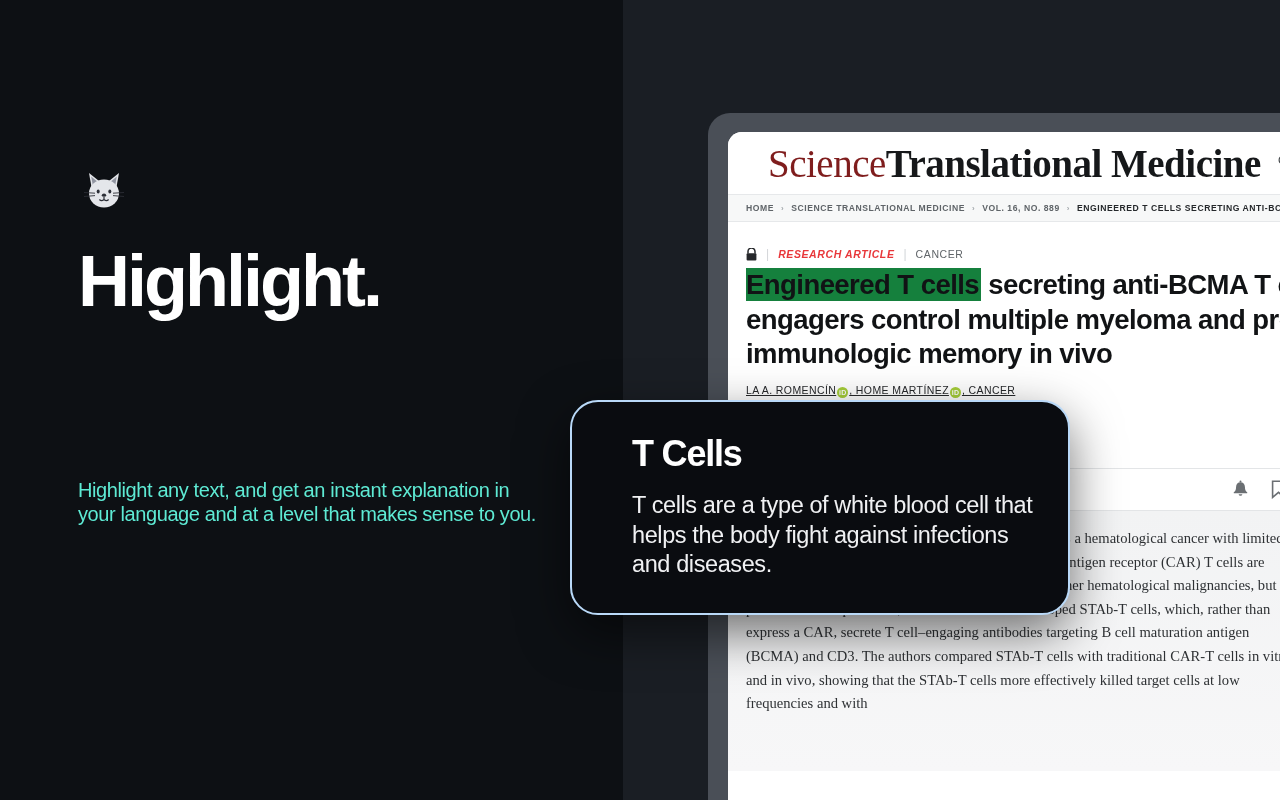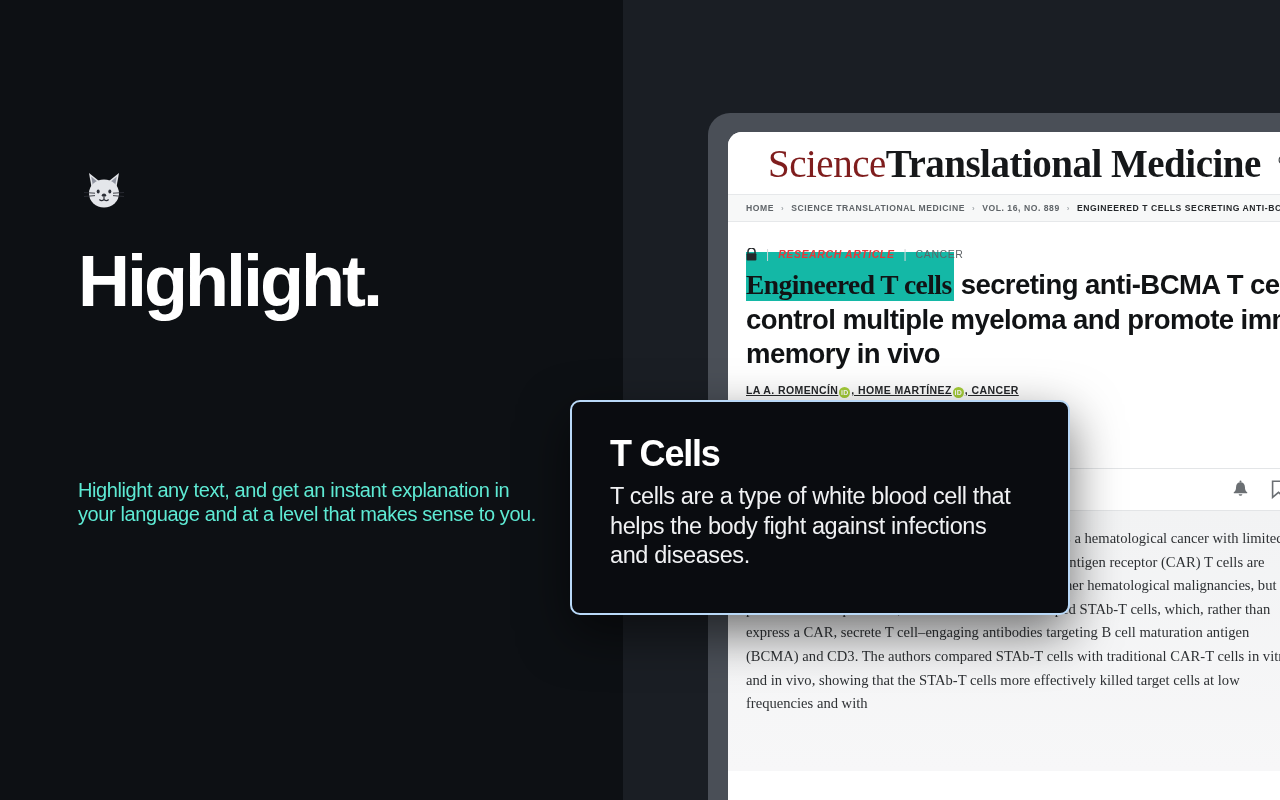--- a/index.html
+++ b/index.html
@@ -134,35 +134,34 @@
   .article-title {
     padding: 2px 0 0 18px;
     font-size: 27.5px;
     line-height: 1.26;
     font-weight: 700;
     color: #111315;
     letter-spacing: -0.55px;
     width: 700px;
   }
   .article-title .hl {
-    background: #14b8a6;
-    padding: 17px 2px 1px 0;
-    font-family: Liberation Serif, serif;
+    background: #15803d;
+    padding: 1px 2px 1px 0;
   }
 
   
   .authors {
     padding: 12px 0 0 18px;
     font-size: 10.5px;
     color: #26282b;
     letter-spacing: 0.3px;
     white-space: nowrap;
   }
   .authors .a-name {
-    text-decoration: underline; color: #26282b; font-weight: 700;
+    text-decoration: underline; color: #26282b; font-weight: 400;
     letter-spacing: 0.4px;
   }
   .orcid {
     display: inline-block;
     width: 11px; height: 11px; border-radius: 50%;
     background: #a6ce39;
     color: #fff; font-size: 7px; font-weight: 700;
     text-align: center; line-height: 11px;
     vertical-align: -1px;
     margin: 0 1px;
@@ -215,34 +214,34 @@
   }
   .summary-box .ital { font-style: italic; }
 
   
   .tooltip {
     position: absolute;
     left: 570px; top: 400px;
     width: 500px; height: 215px;
     background: #0a0c10;
     border: 2px solid #b9d9f8;
-    border-radius: 10px;
+    border-radius: 28px;
     z-index: 5;
     box-shadow: 0 18px 50px rgba(0,0,0,0.55);
-    padding: 34px 36px 0 38px;
+    padding: 34px 36px 0 60px;
   }
   .tooltip-title {
     color: #ffffff;
     font-size: 36px;
     font-weight: 700;
     letter-spacing: -1.2px;
     line-height: 1;
   }
   .tooltip-body {
-    margin-top: 10px;
+    margin-top: 19px;
     color: #f0f1f3;
     font-size: 23.5px;
     line-height: 1.26;
     font-weight: 400;
     letter-spacing: -0.4px;
     width: 420px;
   }
 </style>
 </head>
 <body>

